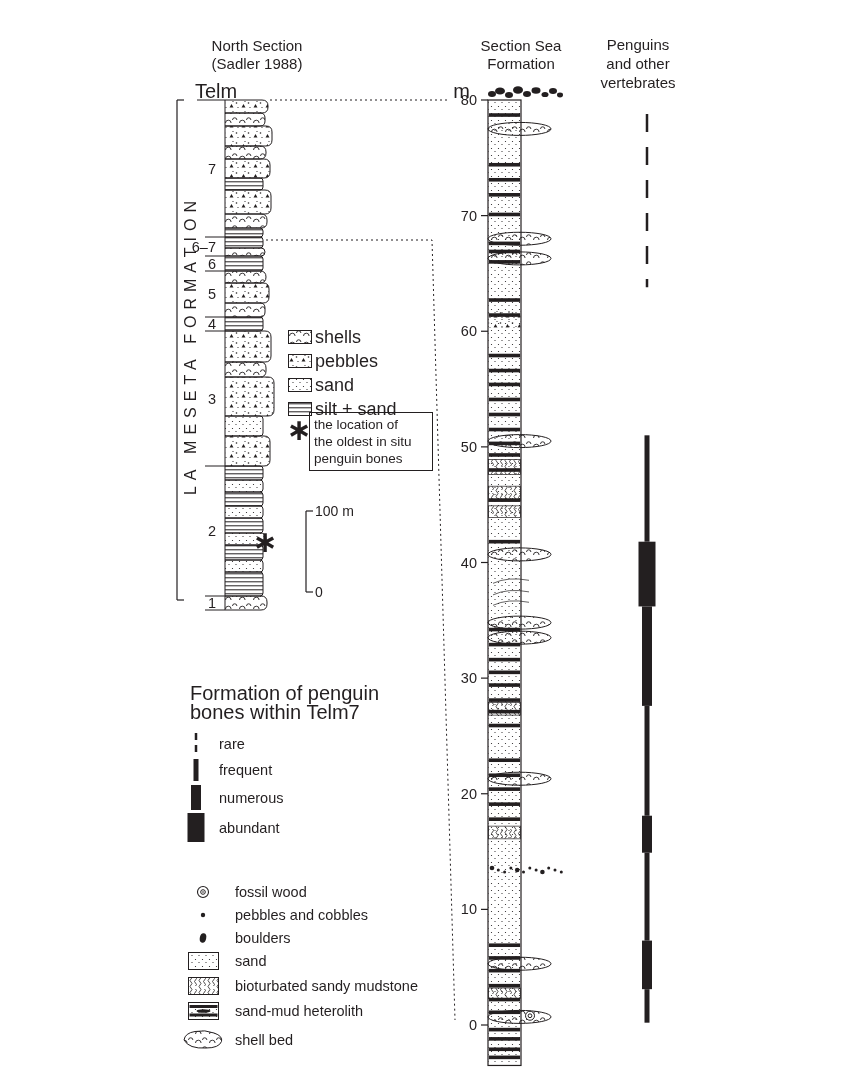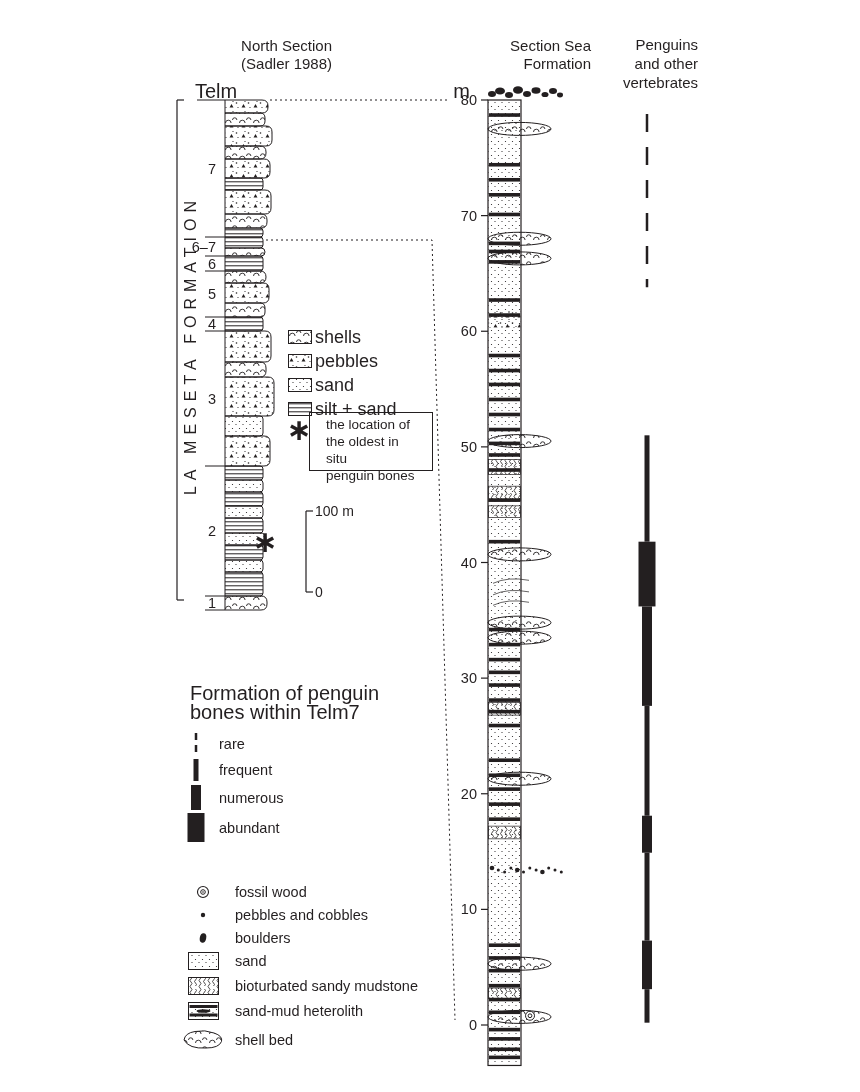--- a/index.html
+++ b/index.html
@@ -1,32 +1,32 @@
 <!DOCTYPE html>
 <html><head>
 <meta charset="utf-8">
 <style>
   *{margin:0;padding:0;box-sizing:border-box}
   html,body{background:#fff}
   .fig{position:relative;width:860px;height:1092px;background:#fff;color:#231f20;
        font-family:"Liberation Sans","DejaVu Sans",sans-serif;overflow:hidden}
   svg.canvas{position:absolute;left:0;top:0}
   .lbl{position:absolute;line-height:1.2;font-size:15px;white-space:nowrap}
-  .ctr{text-align:right}
+  .ctr{text-align:center}
   .sm{font-size:20px}
   .rot{transform:translate(-50%,-50%) rotate(-90deg);letter-spacing:6px;font-size:16px}
   .leg-row{position:absolute;display:flex;align-items:center;gap:3px;height:24px;font-size:18px}
   .occ-row{position:absolute;left:183px;display:flex;align-items:center;font-size:14.5px}
   .occ-row .symbox{width:26px;display:flex;justify-content:center}
   .occ-row .occ-lbl{margin-left:10px}
   .lith-row{position:absolute;left:180px;display:flex;align-items:center;font-size:14.5px}
   .lith-row .symbox{width:46px;display:flex;justify-content:center}
   .lith-row .lith-lbl{margin-left:9px}
   .note-box{position:absolute;left:309px;top:412px;width:124px;height:59px;
-            border:1.2px solid #231f20;padding:3px 16px;font-size:13.5px;line-height:17px}
+            border:1.2px solid #231f20;padding:3px 4px;font-size:13.5px;line-height:17px}
   .ast{position:absolute;font-weight:bold;font-size:30px;width:26px;text-align:center}
 </style>
 </head>
 <body>
 
 <div class="fig">
 
   <svg class="canvas" width="860" height="1092">
     <defs>
       <pattern id="pat-sand" width="7" height="7" patternUnits="userSpaceOnUse">

